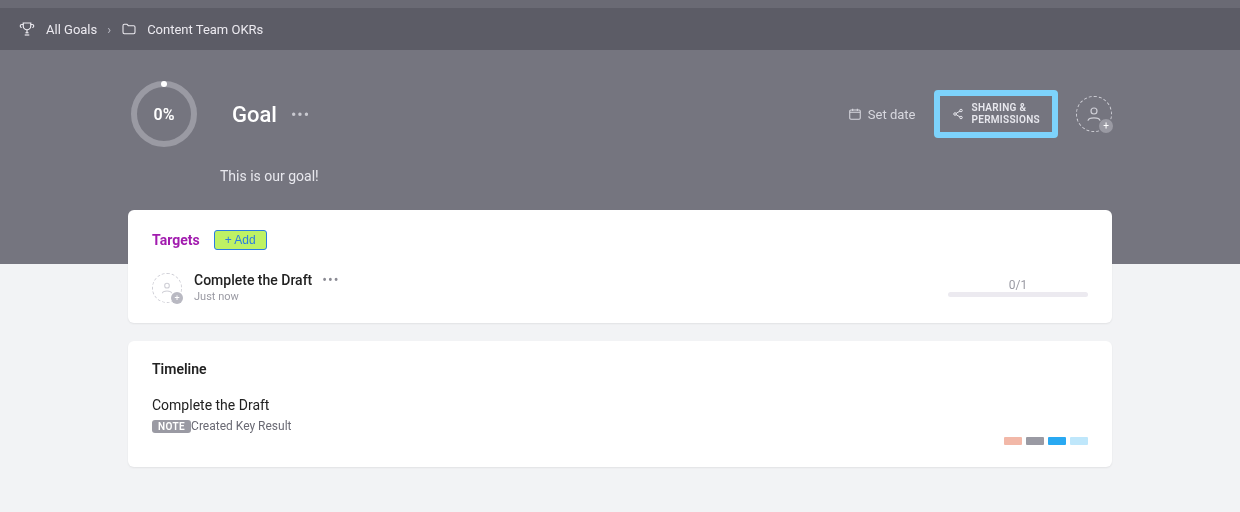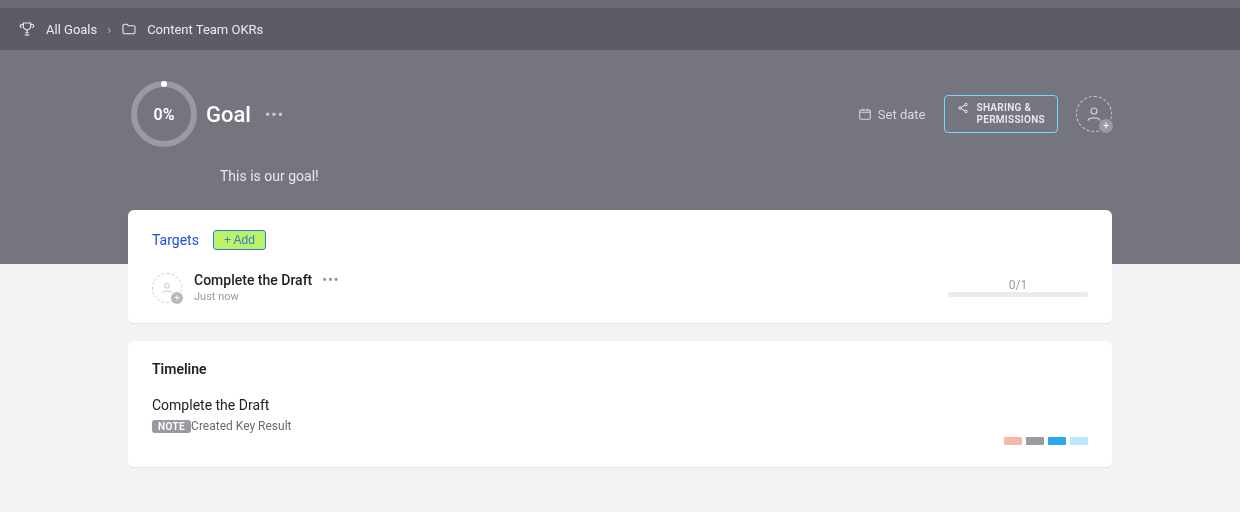--- a/index.html
+++ b/index.html
@@ -43,44 +43,45 @@
     width: 72px; height: 72px;
     position: relative;
     flex: 0 0 auto;
   }
   .progress-circle svg { position: absolute; inset: 0; }
   .progress-circle .pct {
     position: absolute; inset: 0;
     display: flex; align-items: center; justify-content: center;
     color: #fff; font-weight: 600; font-size: 16px;
   }
-  .goal-title-wrap { margin-left: 6px; display: flex; align-items: center; gap: 10px; }
+  .goal-title-wrap { margin-left: 32px; display: flex; align-items: center; gap: 10px; }
   .goal-title { color: #fff; font-size: 22px; font-weight: 500; }
   .ellipsis-btn { color: #c9c9d0; font-size: 16px; cursor: pointer; padding: 2px 4px; letter-spacing: 1px; }
   .goal-desc { color: #e8e8ee; font-size: 14px; margin-left: 92px; margin-top: 18px; }
   .hero-right {
     margin-left: auto;
     display: flex;
     align-items: center;
     gap: 18px;
   }
   .set-date {
     color: #d8d8df; font-size: 13px;
     display: flex; align-items: center; gap: 6px;
     cursor: pointer;
   }
   .share-btn {
-    border: 1px solid #7dd3fc;
+    border: 6px solid #7dd3fc;
     border-radius: 4px;
     padding: 6px 12px;
     color: #e8e8ee;
     font-size: 10px;
     font-weight: 600;
     letter-spacing: 0.3px;
     display: flex;
+    align-items: center;
     gap: 8px;
     cursor: pointer;
     line-height: 1.2;
   }
   .share-btn .share-text { text-align: left; }
   .owner-add {
     width: 36px; height: 36px;
     border-radius: 50%;
     border: 1.5px dashed #cfcfd6;
     display: flex; align-items: center; justify-content: center;
@@ -102,21 +103,21 @@
     border-radius: 6px;
     box-shadow: 0 1px 2px rgba(0,0,0,0.07);
   }
   .targets-card {
     width: 984px;
     margin: -54px auto 0;
     position: relative;
     padding: 20px 24px;
   }
   .targets-header { display: flex; align-items: center; gap: 14px; }
-  .targets-title { font-weight: 400; font-size: 14px; color: #1d4ed8; }
+  .targets-title { font-weight: 700; font-size: 14px; color: #a21caf; }
   .add-btn {
     border: 1px solid #2a7de1;
     color: #2a7de1;
     font-size: 12px;
     font-weight: 500;
     padding: 2px 10px;
     border-radius: 3px;
     background: #bef264;
     cursor: pointer;
   }

